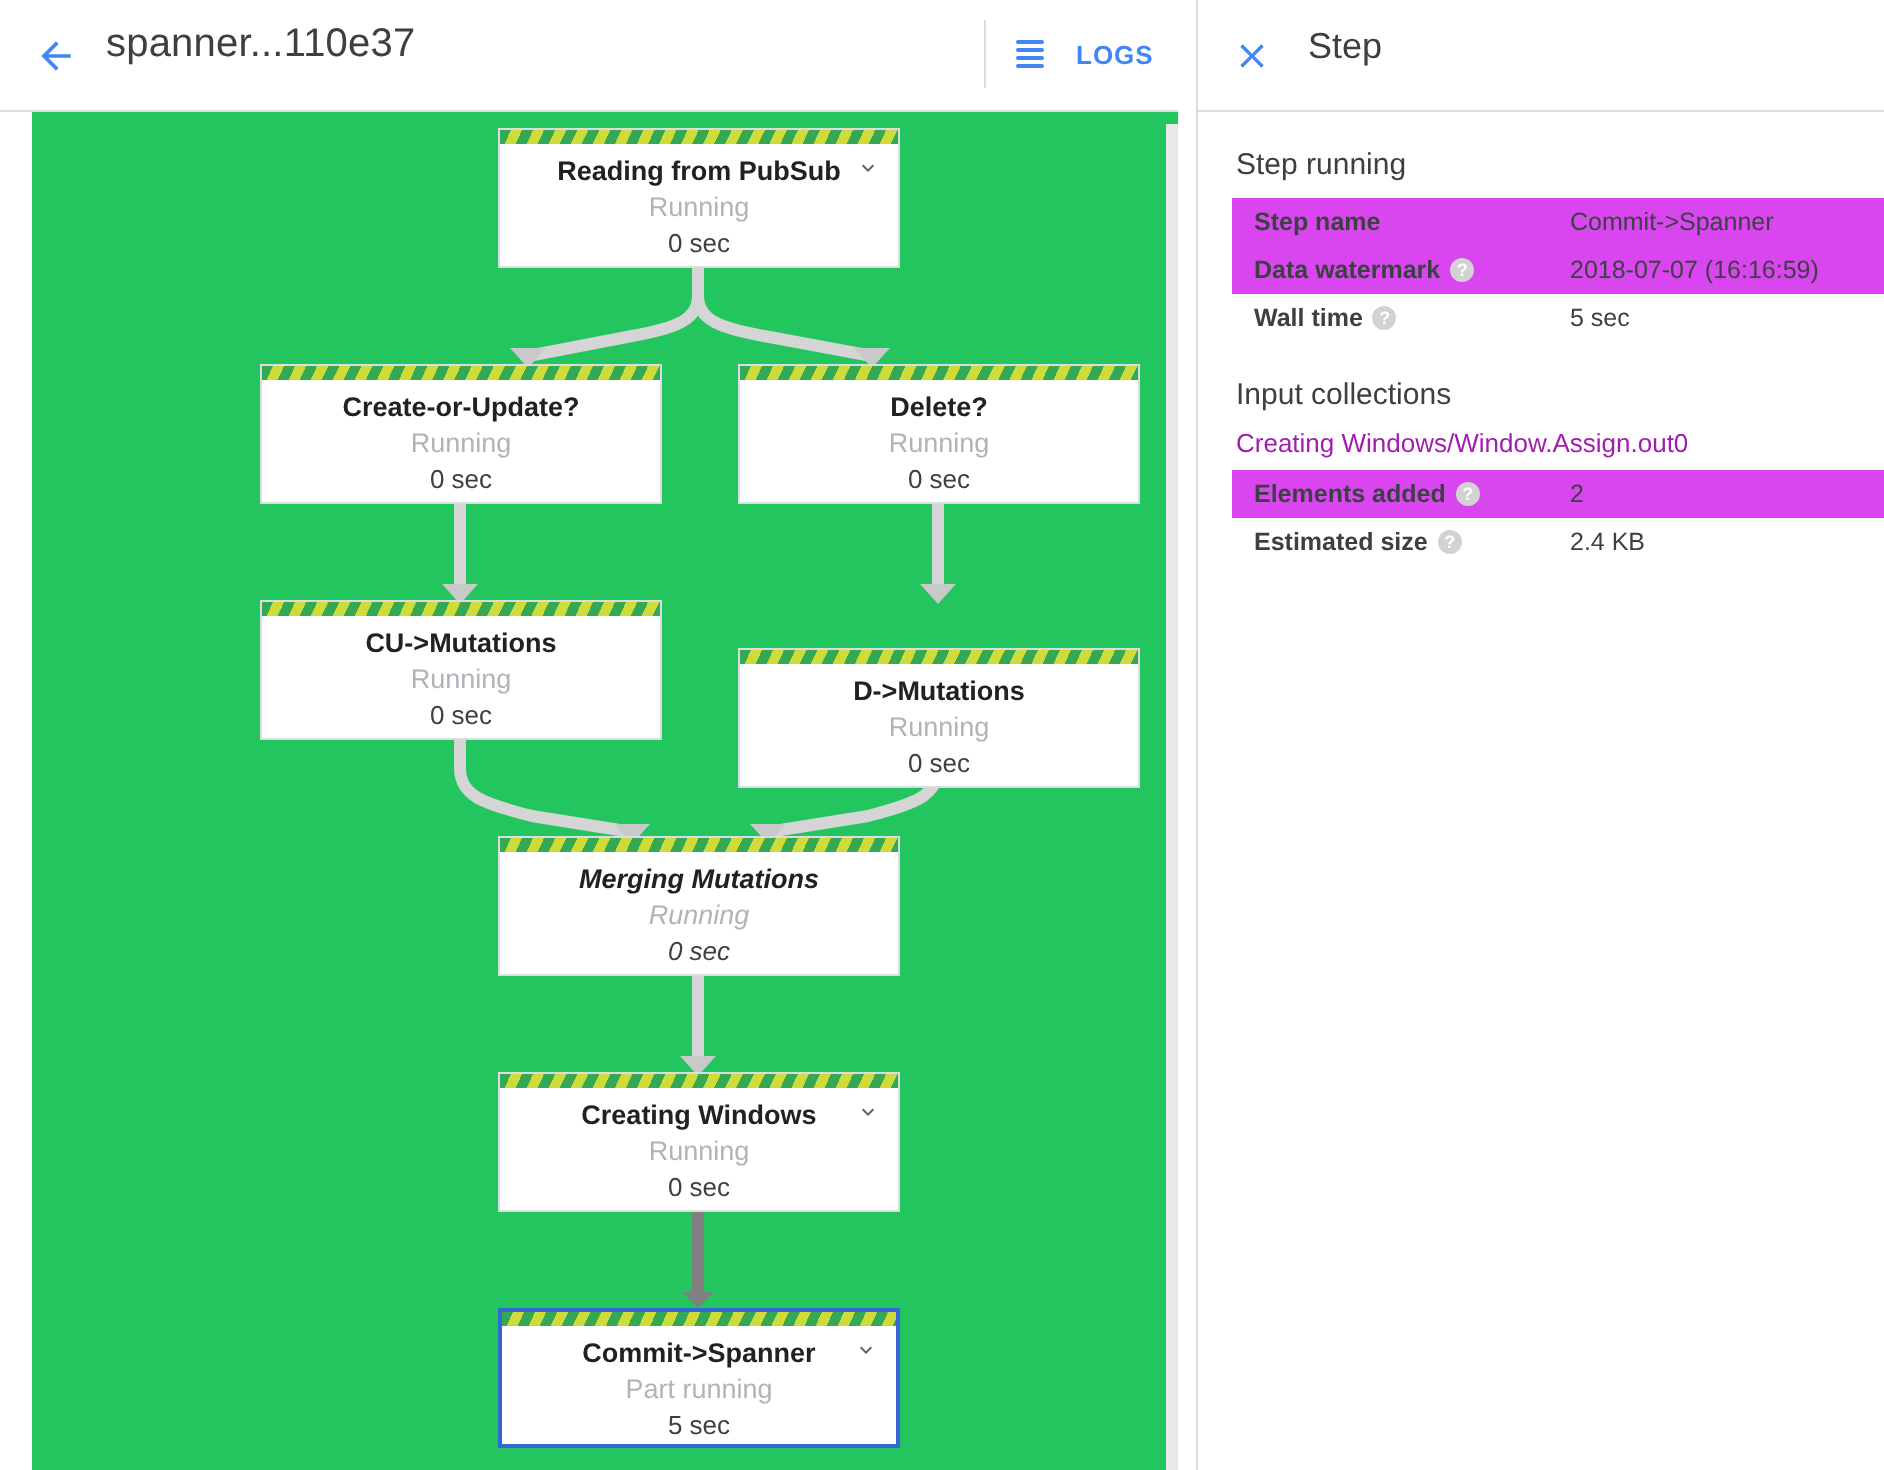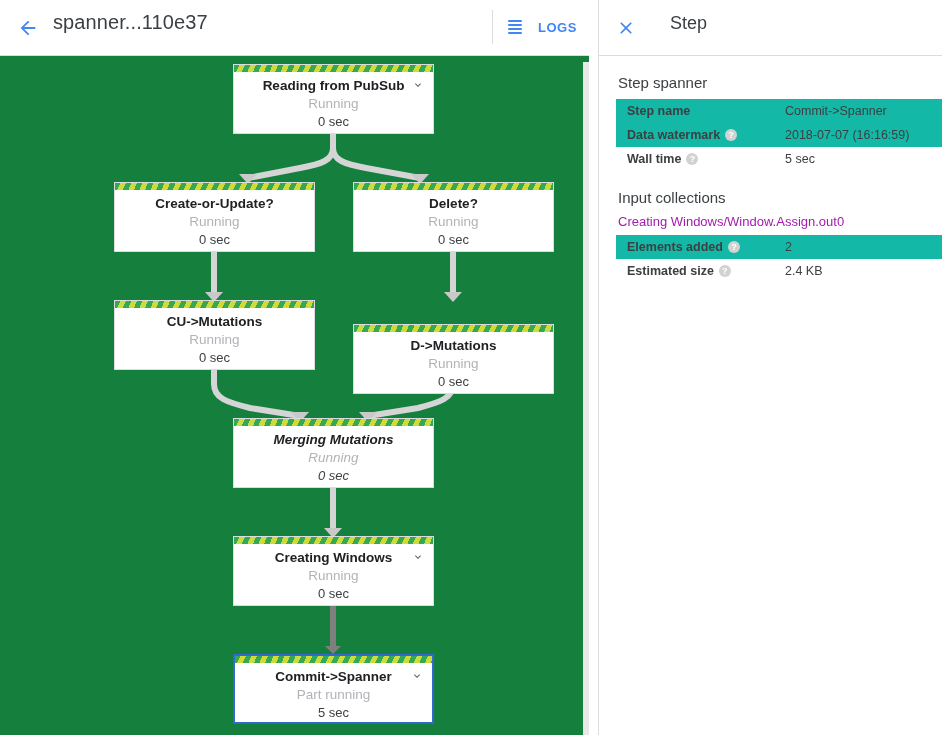--- a/index.html
+++ b/index.html
@@ -14,49 +14,49 @@
   #left-header{position:relative;height:55px;border-bottom:1px solid #dadce0;background:#fff;}
   #back-arrow{position:absolute;left:10px;top:10px;width:36px;height:36px;display:flex;align-items:center;justify-content:center;cursor:pointer;}
   #job-title{position:absolute;left:53px;top:11px;font-size:20px;color:#3c4043;letter-spacing:0.1px;white-space:nowrap;}
   #header-divider{position:absolute;left:492px;top:10px;width:1px;height:34px;background:#dadce0;}
   #logs-button{position:absolute;left:508px;top:13px;height:28px;display:flex;align-items:center;gap:16px;cursor:pointer;}
   #logs-button .logs-label{font-size:13px;font-weight:bold;color:#4285f4;letter-spacing:.5px;}
   .logs-lines{display:inline-block;width:14px;}
   .logs-lines i{display:block;height:2px;background:#4285f4;margin-bottom:2px;border-radius:1px;}
   .logs-lines i:last-child{margin-bottom:0;}
 
-  #graph-canvas{position:absolute;left:0;top:56px;width:589px;height:679px;overflow:hidden;background:#15803d;}
+  #graph-canvas{position:absolute;left:16px;top:56px;width:589px;height:679px;overflow:hidden;background:#22c55e;}
   #graph-svg{position:absolute;left:0;top:0;}
 
   .node{position:absolute;box-sizing:border-box;background:#fff;border:1px solid #dadce0;cursor:pointer;}
   .node.selected{border:2px solid #3367d6;}
   .node .stripe{
     position:absolute;left:0;right:0;top:0;height:7px;
     background:repeating-linear-gradient(115deg,#34a853 0px,#34a853 5px,#cddc39 5px,#cddc39 10px);
   }
   .node .n-title{position:absolute;left:0;right:0;top:13px;text-align:center;font-size:13.5px;font-weight:bold;color:#202124;}
   .node .n-status{position:absolute;left:0;right:0;top:31px;text-align:center;font-size:13.5px;color:#b0b3b8;}
   .node .n-time{position:absolute;left:0;right:0;top:49px;text-align:center;font-size:13px;color:#3c4043;}
   .node .chev{position:absolute;right:9px;top:12px;width:12px;height:12px;cursor:pointer;}
 
   
   #graph-scroll-track{position:absolute;left:583px;top:62px;width:14px;height:673px;background:#e8e8e8;}
 
   
   #right-pane{position:absolute;left:598px;top:0;width:344px;height:735px;background:#fff;border-left:1px solid #dadce0;}
   #right-header{position:relative;height:55px;border-bottom:1px solid #dadce0;}
   #close-icon{position:absolute;left:10px;top:11px;width:34px;height:34px;display:flex;align-items:center;justify-content:center;cursor:pointer;}
-  #panel-title{position:absolute;left:55px;top:13px;font-size:18px;color:#3c4043;margin-left:16px;}
+  #panel-title{position:absolute;left:55px;top:13px;font-size:18px;color:#3c4043;}
 
   #right-body{padding:18px 0 0 0;}
   .section-title{font-size:15px;color:#3c4043;margin:0 0 8px 19px;}
   .sub-label{font-size:13px;color:#a21caf;margin:0 0 6px 19px;}
   .kv-table{width:326px;margin-left:17px;border-collapse:collapse;}
   .kv-table tr{height:24px;}
-  .kv-table tr.odd{background:#14b8a6;}
+  .kv-table tr.odd{background:#d946ef;}
   .kv-table td{padding:0;font-size:12.5px;vertical-align:middle;}
   .kv-table td.k{padding-left:11px;width:158px;font-weight:bold;color:#3c4043;white-space:nowrap;}
   .kv-table td.v{color:#3c4043;white-space:nowrap;}
   .help-dot{display:inline-block;width:12px;height:12px;border-radius:50%;background:#d2d2d2;color:#fff;
     font-size:9px;line-height:12px;text-align:center;font-weight:bold;margin-left:5px;vertical-align:1px;cursor:pointer;}
   .gap{height:18px;}
 </style>
 </head>
 <body>
 
@@ -184,21 +184,21 @@
     <div id="right-header">
       <div id="close-icon">
         <svg width="20" height="20" viewBox="0 0 24 24">
             <path fill="#4285f4" d="M19 6.4L17.6 5 12 10.6 6.4 5 5 6.4 10.6 12 5 17.6 6.4 19 12 13.4 17.6 19 19 17.6 13.4 12z"></path>
           </svg>
       </div>
       <div id="panel-title">Step</div>
     </div>
 
     <div id="right-body">
-      <div class="section-title">Step spanner</div>
+      <div class="section-title">Step running</div>
       <table class="kv-table">
         <tbody id="summary-rows">
             <tr class="odd">
               <td class="k"><span>Step name</span></td>
               <td class="v">Commit-&gt;Spanner</td>
             </tr>
             <tr class="odd">
               <td class="k"><span>Data watermark</span><span class="help-dot">?</span></td>
               <td class="v">2018-07-07 (16:16:59)</td>
             </tr>

